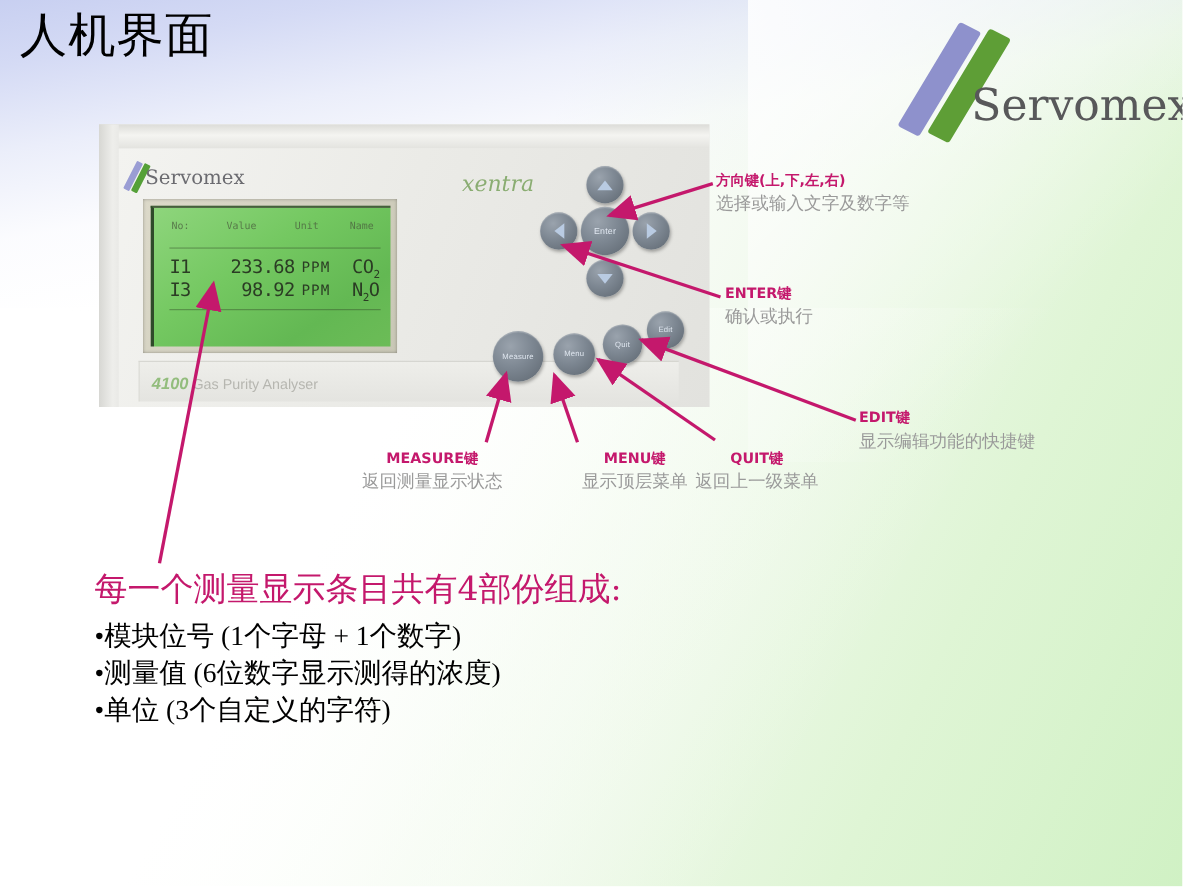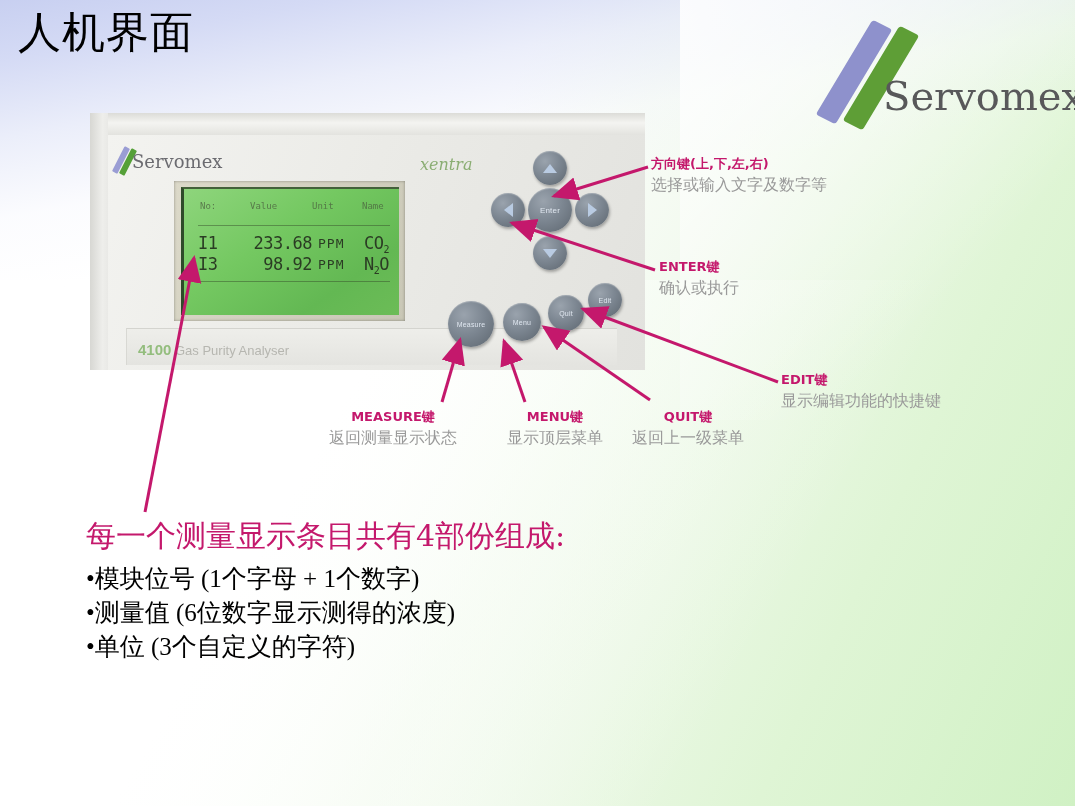--- a/index.html
+++ b/index.html
@@ -128,34 +128,33 @@
   .photo .dev-brand .ds.p { left: 8px; top: 0px; background: #9a9dd4; transform: rotate(27deg); }
   .photo .dev-brand .ds.g { left: 15px; top: 2px; background: #55a038; transform: rotate(27deg); }
   .photo .dev-brand .dw {
     position: absolute; left: 22px; top: 6px;
     font-family: "DejaVu Serif", serif; font-size: 18px; line-height: 20px;
     color: #6b6b70; white-space: nowrap;
   }
   .photo .dev-model {
     position: absolute; left: 330px; top: 42px;
     font-family: "DejaVu Serif", serif;
-    font-style: italic; font-size: 16px;
+    font-style: italic; font-size: 20px;
     color: #7aa35f;
     opacity: 0.85;
     white-space: nowrap;
   }
   
   .lcd-frame {
     position: absolute; left: 40px; top: 68px;
     width: 231px; height: 140px;
     background: linear-gradient(120deg, #dcd9c9 0%, #c9c7b6 100%);
     padding: 5px;
     box-sizing: border-box;
     box-shadow: inset 0 0 3px rgba(0,0,0,0.35);
-    margin-left: 44px;
   }
   .lcd-inner {
     position: absolute; left: 7px; top: 6px; width: 218px; height: 128px;
     background: linear-gradient(145deg, #8ed57c 0%, #74c861 40%, #63b853 75%, #6cbc57 100%);
     border-left: 3px solid #2f4a2a;
     border-top: 2px solid #44603a;
     box-sizing: border-box;
     overflow: hidden;
   }
   .lcd-header {
@@ -198,21 +197,21 @@
     background: linear-gradient(180deg, #eeeeea 0%, #e4e4e0 100%);
     border-top: 1px solid #d4d4cf;
     border-left: 1px solid #d8d8d3;
   }
   .photo .footer-label {
     position: absolute; left: 48px; top: 228px;
     font-size: 13px;
     color: #b6b6b0;
     white-space: nowrap;
   }
-  .photo .footer-label b { color: #93bd7d; font-size: 15px; }
+  .photo .footer-label b { color: #93bd7d; font-style: italic; font-size: 15px; }
 
   
   .keypad { position: absolute; left: 330px; top: 30px; width: 200px; height: 225px; }
   .key {
     position: absolute;
     border-radius: 50%;
     background: radial-gradient(circle at 35% 30%, #9aa3ad 0%, #7d8792 45%, #5d666f 100%);
     box-shadow: 1px 2px 3px rgba(0,0,0,0.30), inset 0 1px 1px rgba(255,255,255,0.25);
     color: #dfe6ef;
     display: flex;
@@ -255,21 +254,21 @@
     font-size: 16px;
     color: #9a9a9a;
     white-space: nowrap;
     font-family: "DejaVu Sans", sans-serif;
     margin-top: 2px;
   }
   .callout.dir   { left: 651px; top: 155px; }
   .callout.enter { left: 659px; top: 258px; }
   .callout.edit  { left: 781px; top: 371px; }
   .callout.measure { left: 329px; top: 408px; }
-  .callout.menu    { left: 507px; top: 408px; }
+  .callout.menu    { left: 529px; top: 408px; }
   .callout.quit    { left: 632px; top: 408px; }
   .callout.measure .c-desc,
   .callout.menu .c-desc,
   .callout.quit .c-desc { text-align: center; }
   .callout.measure .c-title,
   .callout.menu .c-title,
   .callout.quit .c-title { text-align: center; }
 
   
   .bottom-block { position: absolute; left: 86px; top: 518px; width: 880px; }

